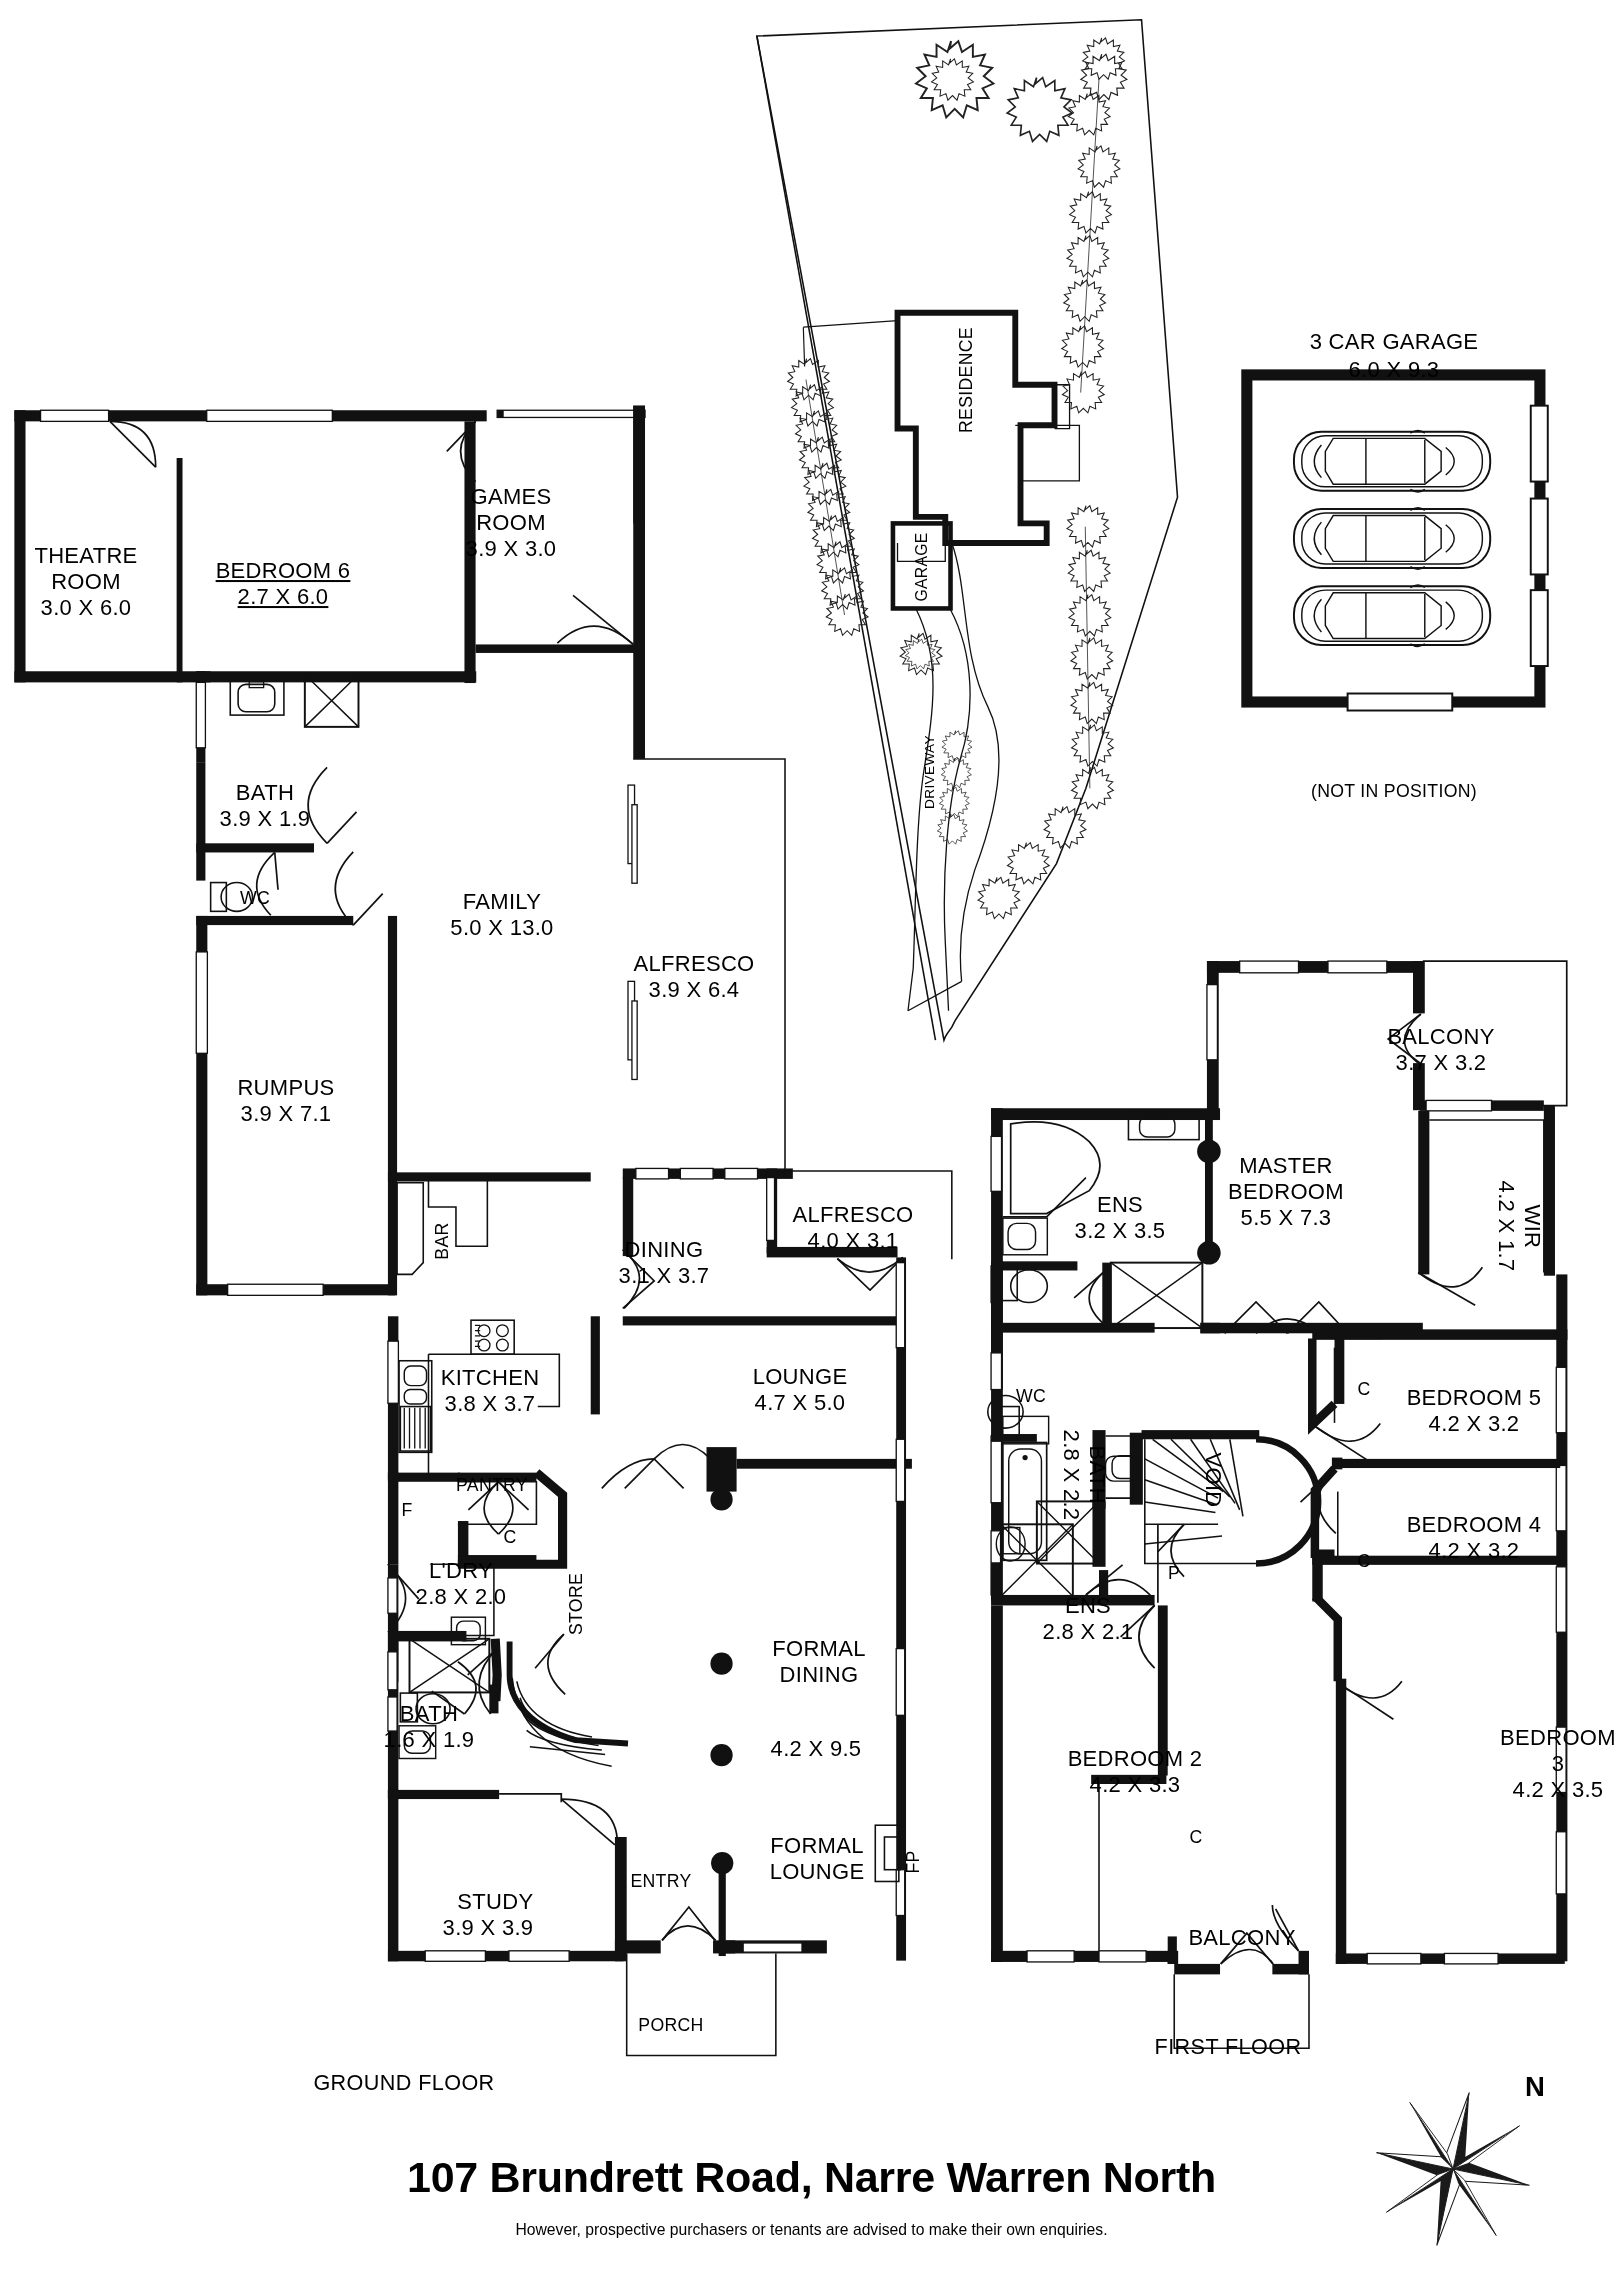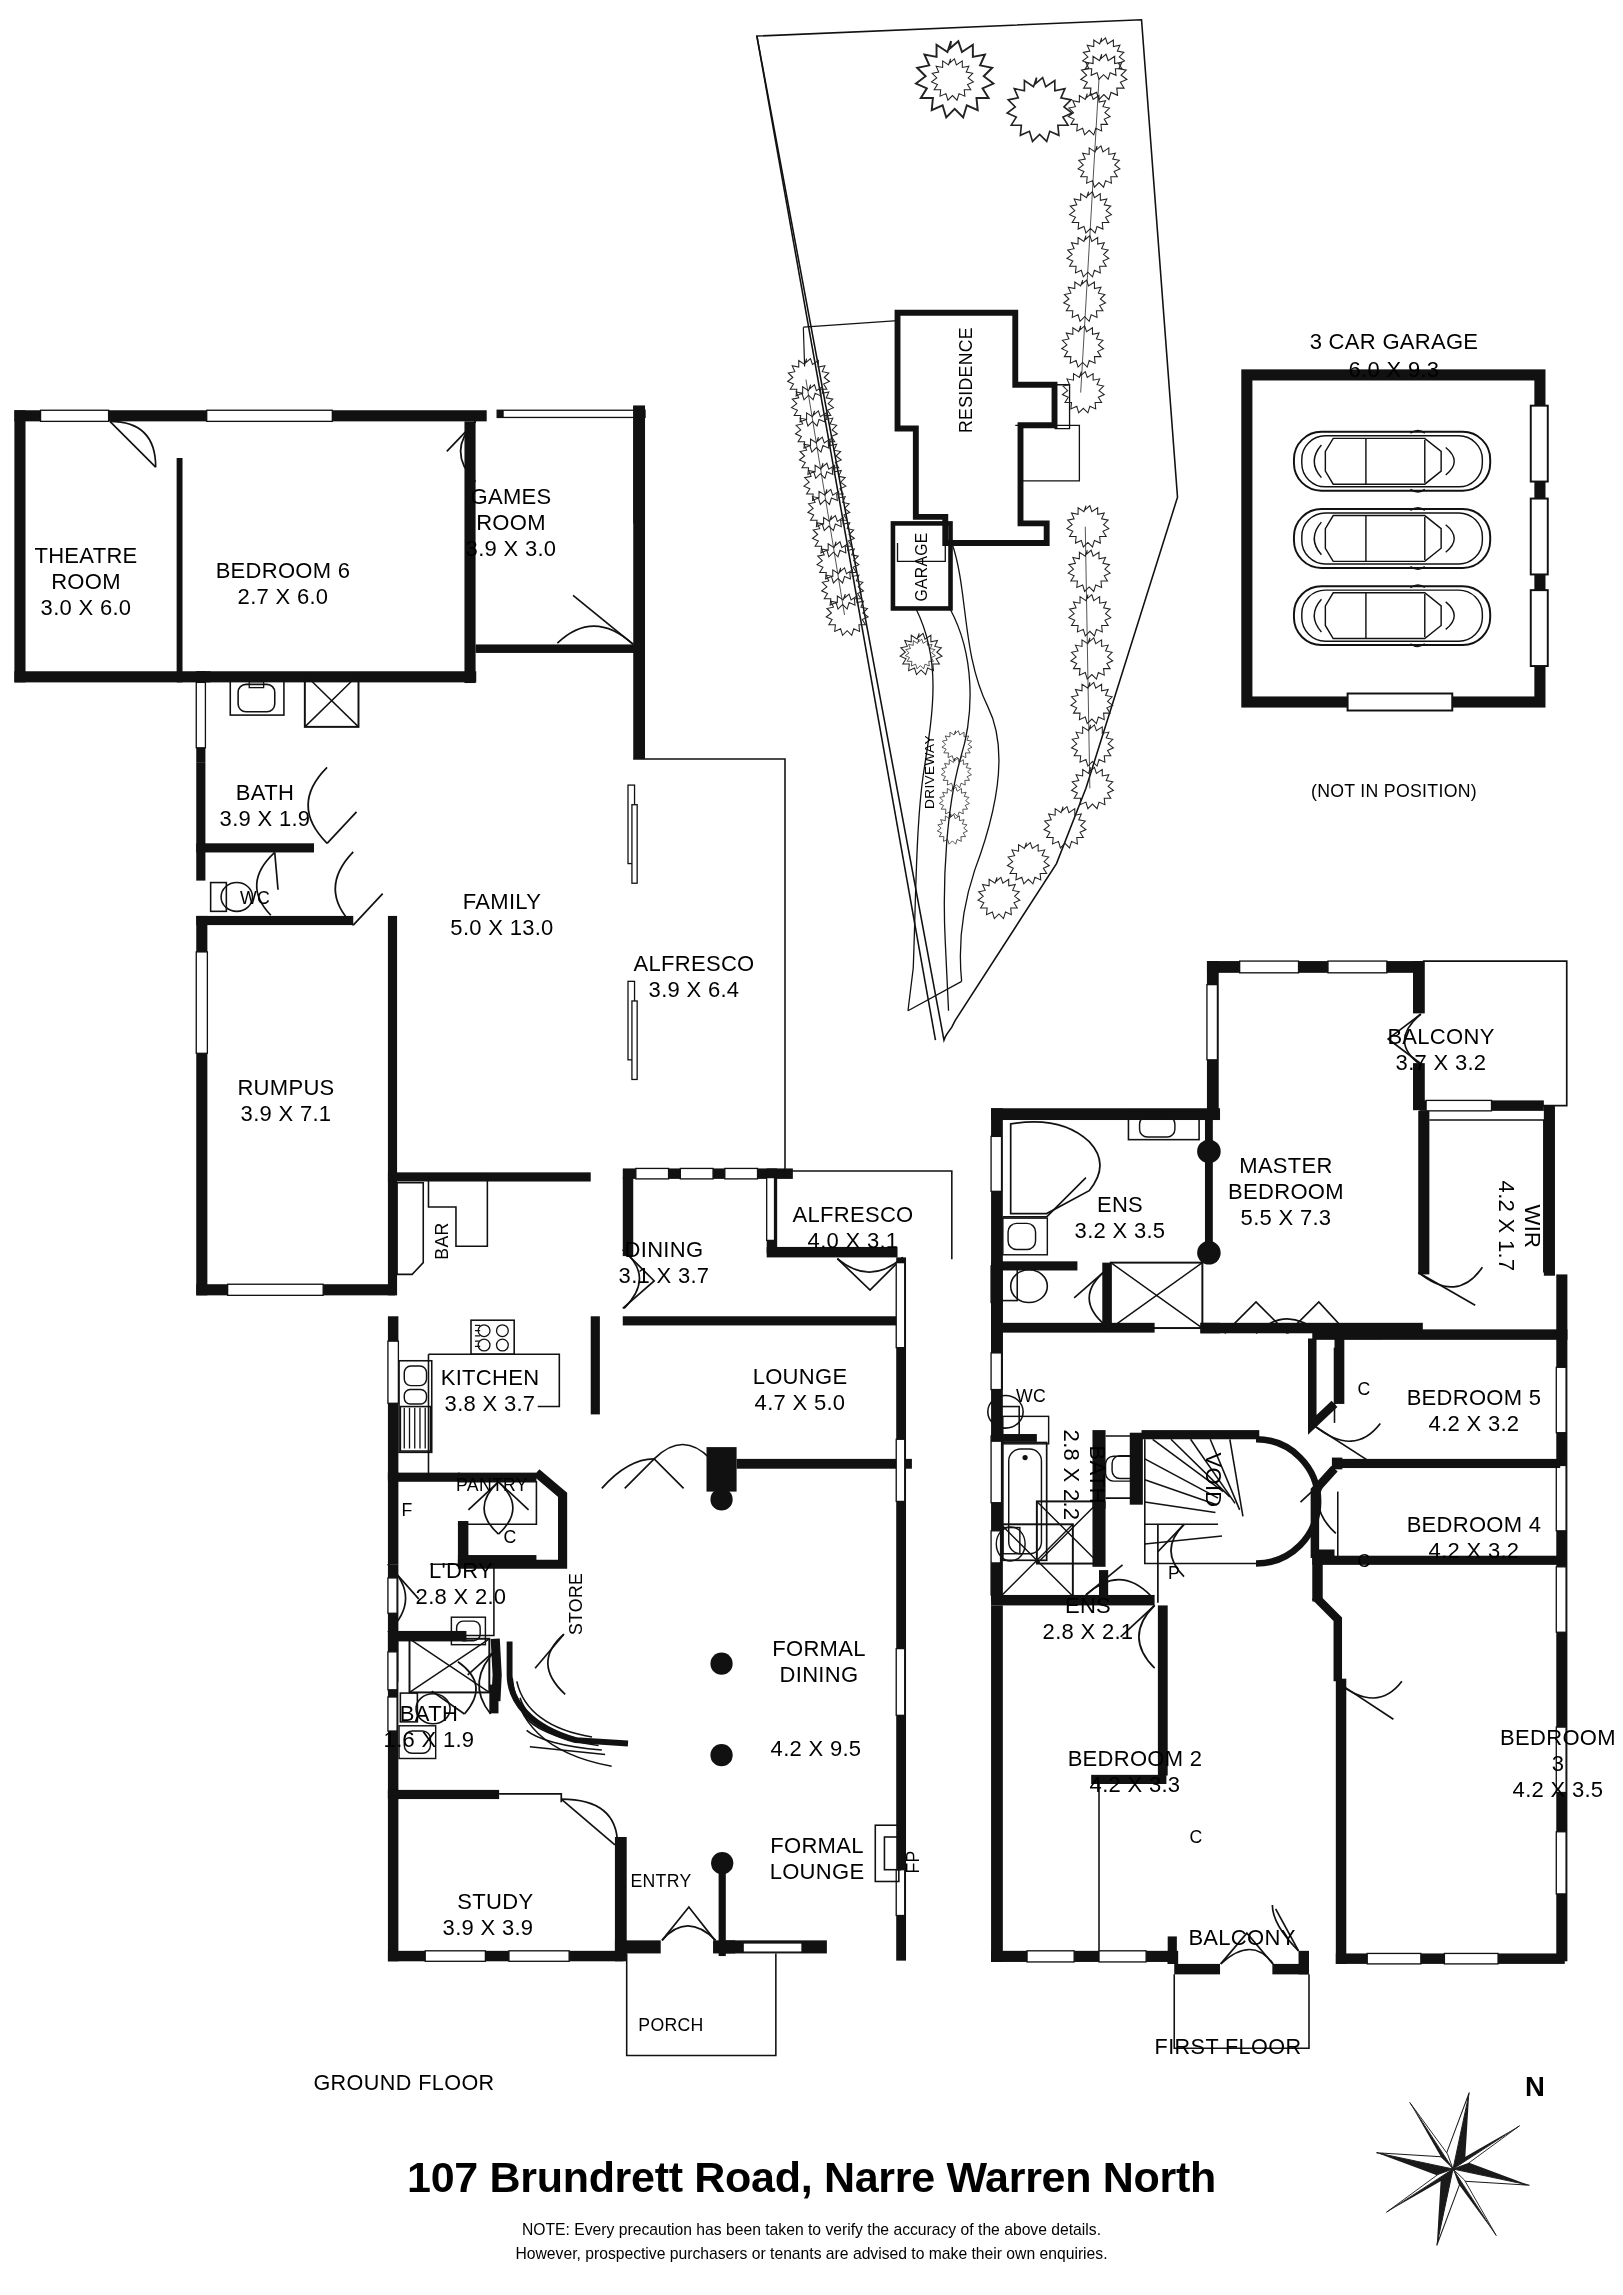--- a/index.html
+++ b/index.html
@@ -561,21 +561,21 @@
     <path d="M1866 3002 L1906 2955 L1946 3002" fill="none" stroke="#111" stroke-width="2.6"></path>
     <path d="M1985 2982 q-40 -40 -40 -70" fill="none" stroke="#111" stroke-width="2.6"></path>
     <path d="M1985 2982 L1950 2918" fill="none" stroke="#111" stroke-width="2.6"></path>
   </g>
 </svg>
 </div>
 
 <div id="gf-labels">
     <div class="rlabel" style="left: 86px; top: 582px;"><div>THEATRE
 ROOM</div><div>3.0 X 6.0</div></div>
-    <div class="rlabel" style="left: 283px; top: 584px;"><div>BEDROOM 6</div><div>2.7 X 6.0</div></div>
+    <div class="rlabel" style="left: 283px; top: 584px; text-decoration: underline;"><div>BEDROOM 6</div><div>2.7 X 6.0</div></div>
     <div class="rlabel" style="left: 511px; top: 523px;"><div>GAMES
 ROOM</div><div>3.9 X 3.0</div></div>
     <div class="rlabel" style="left: 265px; top: 806px;"><div>BATH</div><div>3.9 X 1.9</div></div>
     <div class="rlabel sm" style="left: 255px; top: 898px;"><div>WC</div></div>
     <div class="rlabel" style="left: 502px; top: 915px;"><div>FAMILY</div><div>5.0 X 13.0</div></div>
     <div class="rlabel" style="left: 286px; top: 1101px;"><div>RUMPUS</div><div>3.9 X 7.1</div></div>
     <div class="rlabel" style="left: 694px; top: 977px;"><div>ALFRESCO</div><div>3.9 X 6.4</div></div>
     <div class="rlabel sm vert" style="left: 442px; top: 1241px;"><div>BAR</div></div>
     <div class="rlabel" style="left: 664px; top: 1263px;"><div>DINING</div><div>3.1 X 3.7</div></div>
     <div class="rlabel" style="left: 853px; top: 1228px;"><div>ALFRESCO</div><div>4.0 X 3.1</div></div>
@@ -625,21 +625,20 @@
 <div class="rlabel sm vert" style="left:966px; top:380px;"><span>RESIDENCE</span></div>
 <div class="rlabel xs vert" style="left:922px; top:567px;"><span>GARAGE</span></div>
 <div class="rlabel tiny vert" style="left:930px; top:772px;"><span>DRIVEWAY</span></div>
 
 <div class="floorcap" style="left:404px; top:2083px;"><span>GROUND FLOOR</span></div>
 <div class="floorcap" style="left:1228px; top:2047px;"><span>FIRST FLOOR</span></div>
 
 <div id="title"><span>107 Brundrett Road, Narre Warren North</span></div>
 
 <div id="note">
-  <div>NOTE: Every precaution has been taken to verify the accuracy of the above details.</div>
   <div>However, prospective purchasers or tenants are advised to make their own enquiries.</div>
 </div>
 
 <svg id="compass" viewBox="0 0 200 200">
   <g transform="rotate(12 100 100)">
     <polygon points="100,8 112,88 100,100" fill="#1a1a1a"></polygon>
     <polygon points="100,8 88,88 100,100" fill="#ffffff" stroke="#1a1a1a" stroke-width="1.2"></polygon>
     <polygon points="100,192 112,112 100,100" fill="#ffffff" stroke="#1a1a1a" stroke-width="1.2"></polygon>
     <polygon points="100,192 88,112 100,100" fill="#1a1a1a"></polygon>
     <polygon points="8,100 88,112 100,100" fill="#1a1a1a"></polygon>

